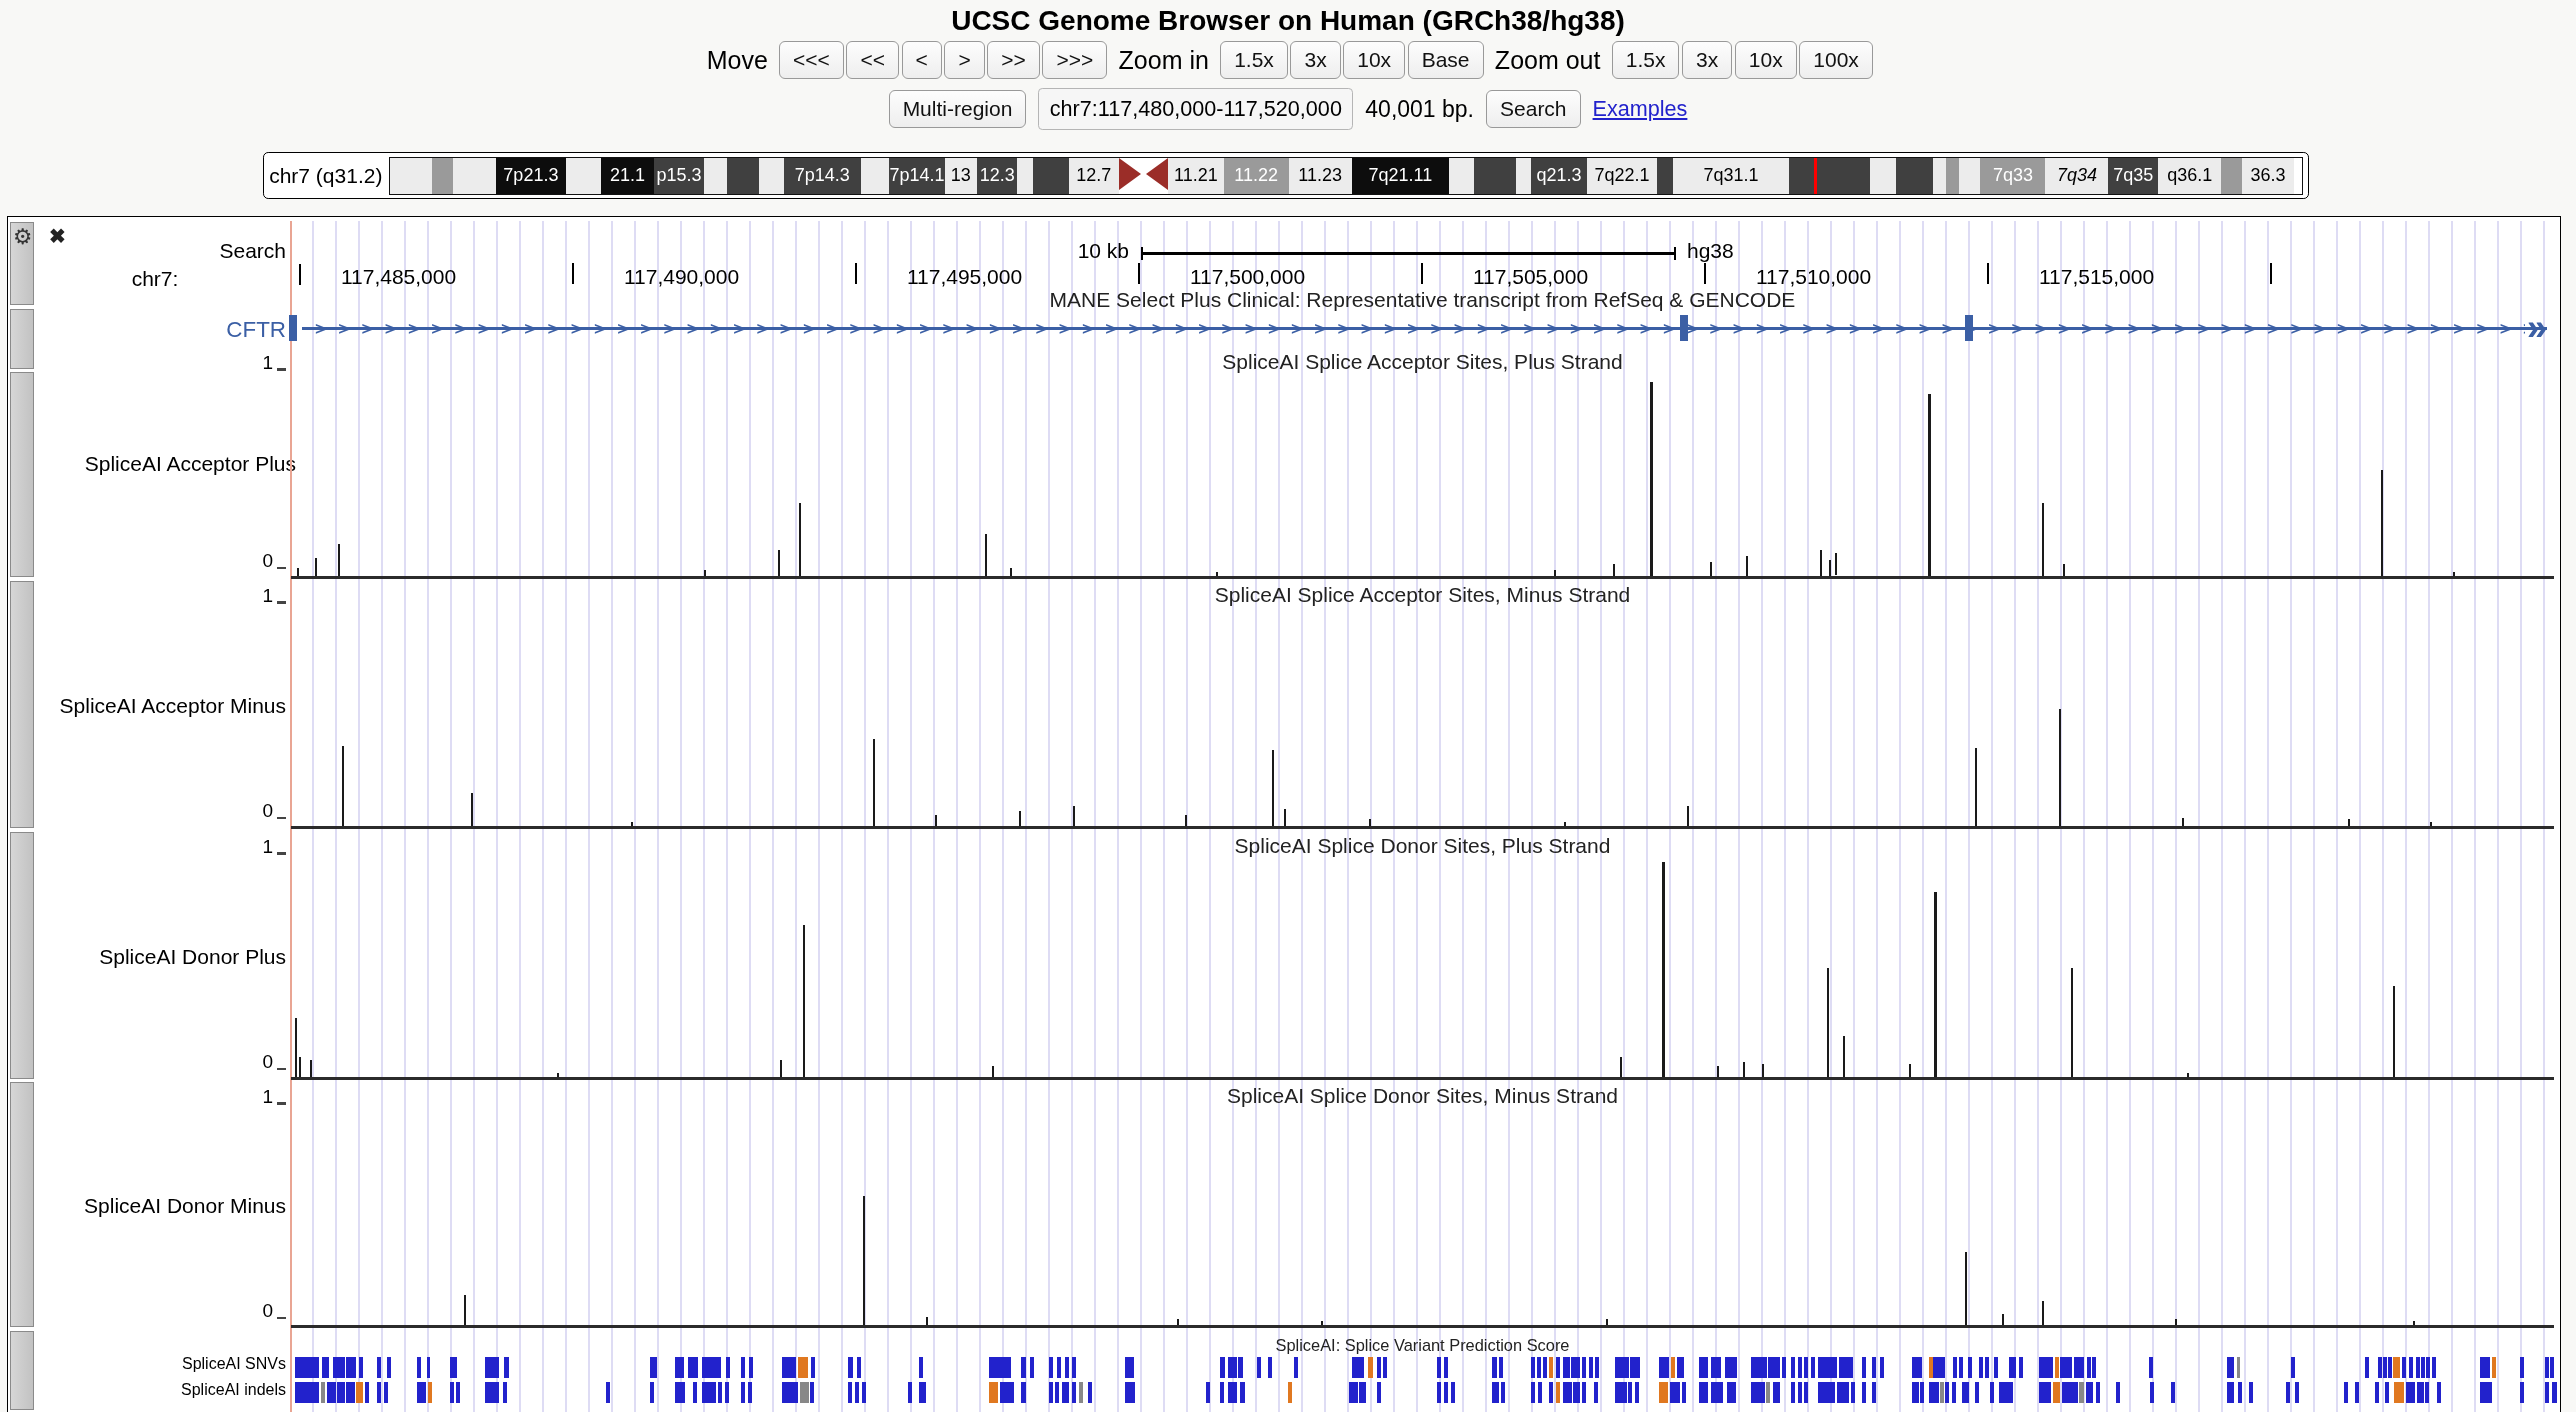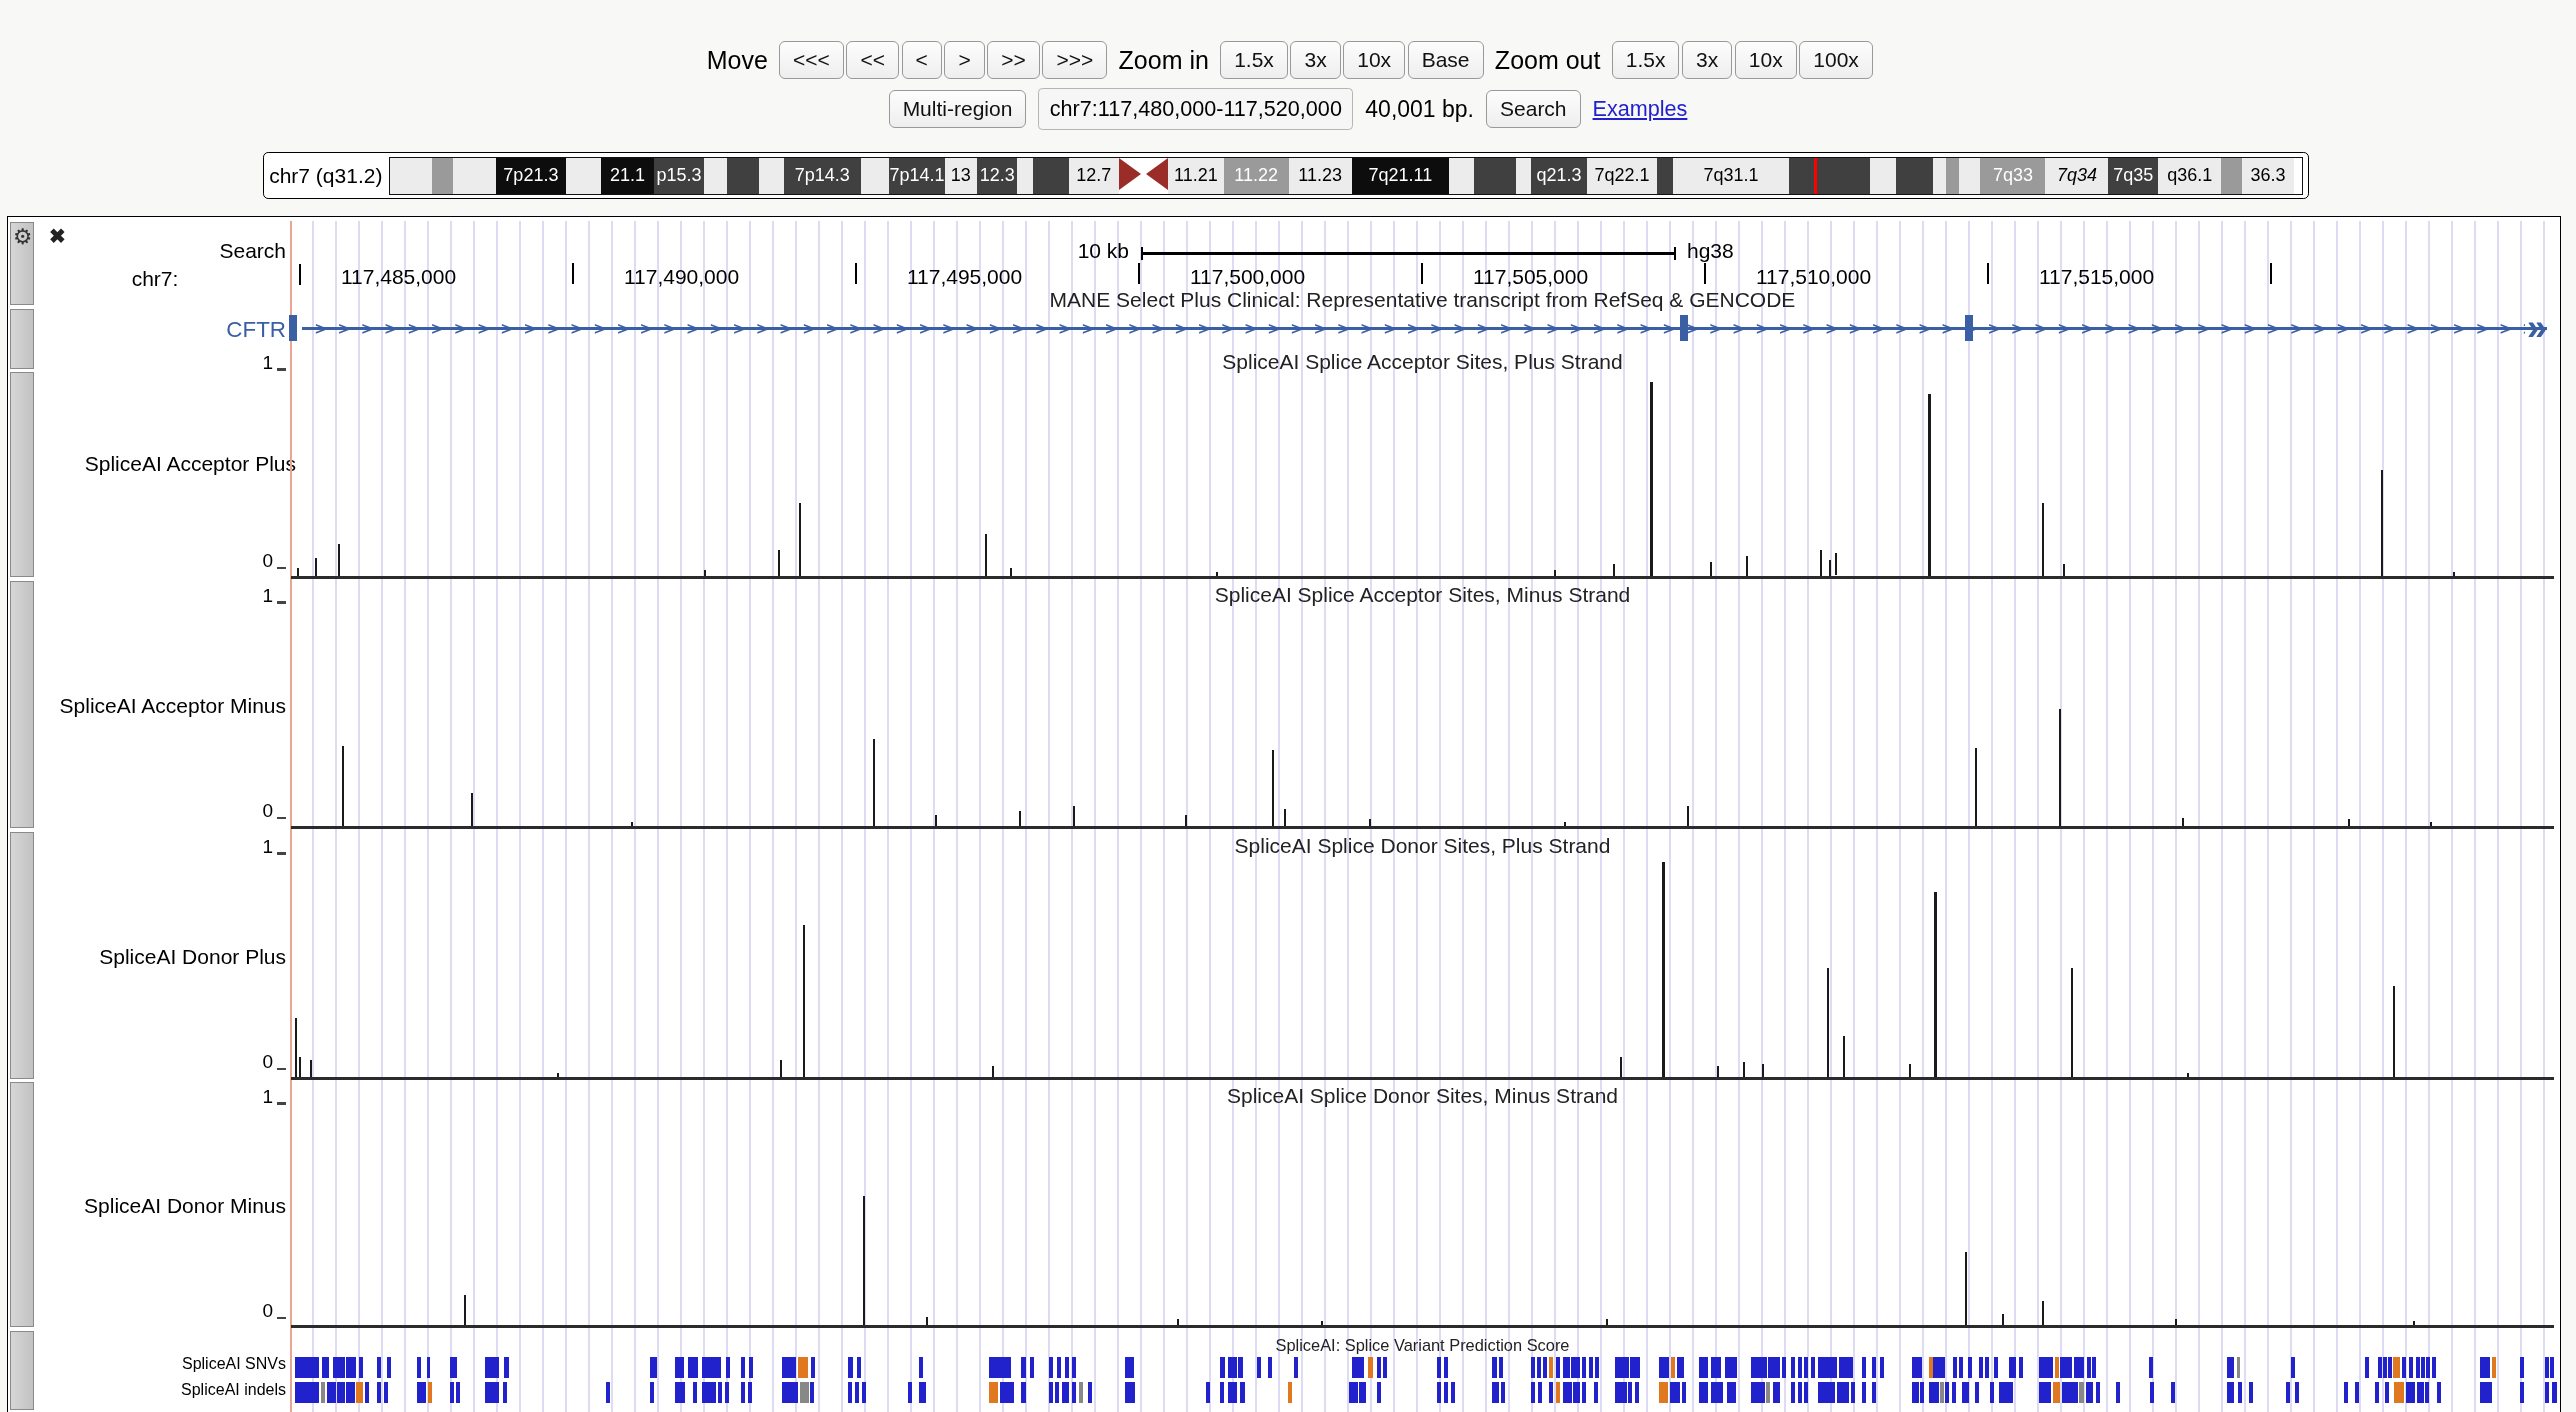--- a/index.html
+++ b/index.html
@@ -55,20 +55,21 @@
   .gene-name{position:absolute;font-size:22.4px;text-align:right;}
   .var-title{position:absolute;left:283px;width:2263px;text-align:center;font-size:16.4px;color:#222;}
   .var-row-label{position:absolute;font-size:16px;color:#000;text-align:right;white-space:nowrap;}
   .vtick{position:absolute;height:21px;z-index:2;}
 </style>
 </head>
 <body>
 
 <div class="page">
 
+  <div class="title">UCSC Genome Browser on Human (GRCh38/hg38)</div>
 
   <div class="navrow">
     <span class="navlabel">Move</span>
     <span class="btngroup" id="move-buttons">
         <button class="navbtn">&lt;&lt;&lt;</button>
         <button class="navbtn">&lt;&lt;</button>
         <button class="navbtn">&lt;</button>
         <button class="navbtn">&gt;</button>
         <button class="navbtn">&gt;&gt;</button>
         <button class="navbtn">&gt;&gt;&gt;</button>

